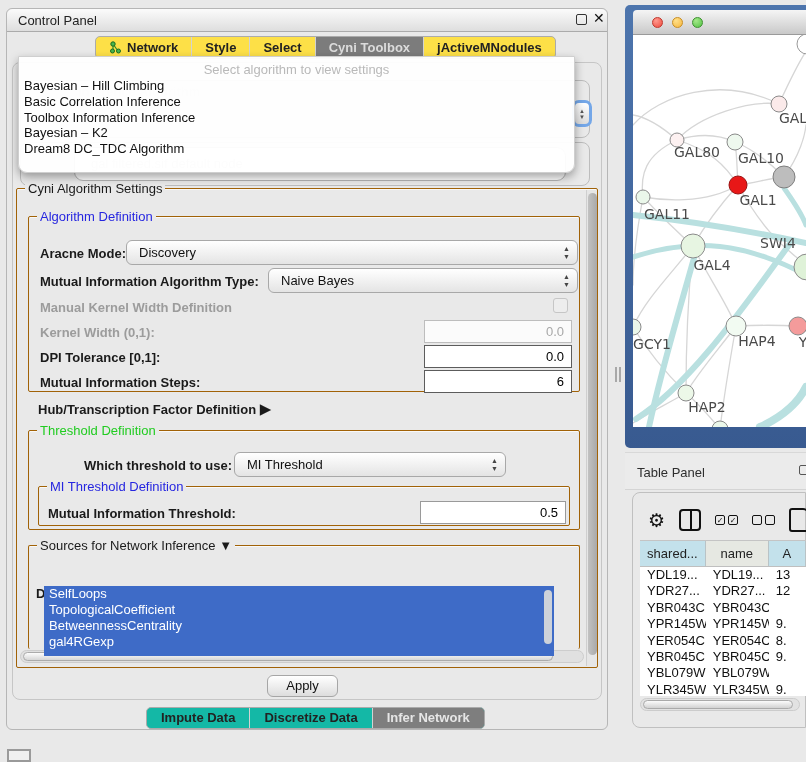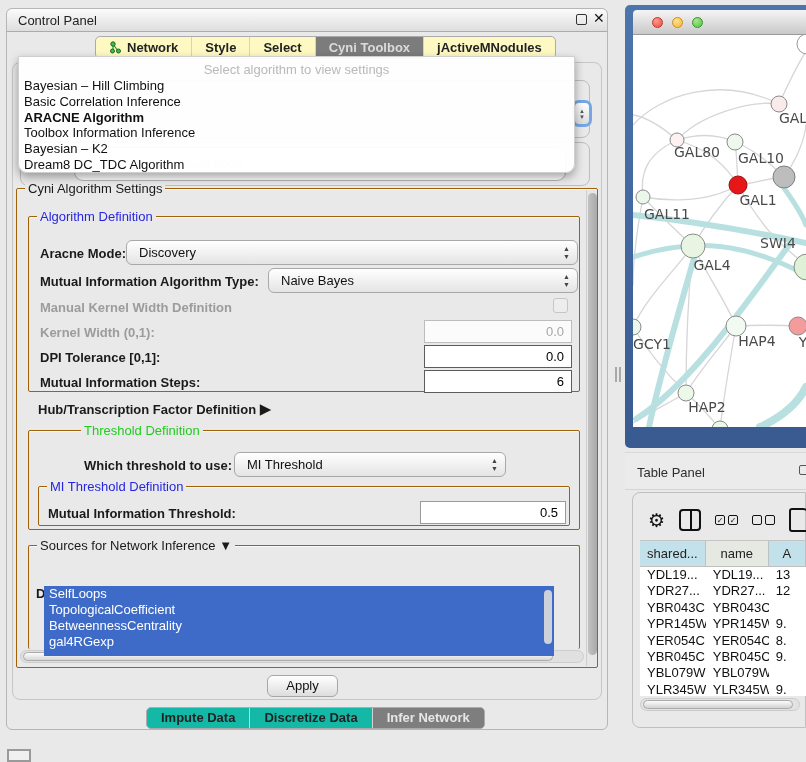--- a/index.html
+++ b/index.html
@@ -8,21 +8,21 @@
   .abs { position:absolute; }
 
   
   .cp-window { left:6px; top:8px; width:602px; height:722px; background:#e9e9e9; border:1px solid #b6b6b6; border-radius:6px; }
   .cp-titlebar { left:7px; top:9px; width:600px; height:23px; background:linear-gradient(#fbfbfb,#dedede); border-bottom:1px solid #ababab; border-radius:6px 6px 0 0; }
   .cp-title { left:18px; top:13px; font-size:13px; color:#222; }
   .float-btn { left:576px; top:14px; width:11px; height:11px; border:1.5px solid #333; border-radius:2px; background:transparent; }
   .close-btn { left:593px; top:10px; font-size:14px; font-weight:bold; color:#111; }
 
   
-  .cp-tabs { left:95px; top:36px; height:23px; display:flex; border:1px solid #ababab; border-radius:5px; background:#fef9c3; overflow:hidden; }
+  .cp-tabs { left:95px; top:36px; height:23px; display:flex; border:1px solid #ababab; border-radius:5px; background:#fde047; overflow:hidden; }
   .cp-tab { padding:0 13px; display:flex; align-items:center; gap:5px; font-weight:bold; font-size:13px; color:#222; border-right:1px solid #d2d2d2; }
   .cp-tab:last-child { border-right:none; }
   .cp-tab.sel { background:#7c7c7c; color:#dcdcdc; }
 
   
   .cp-content { left:12px; top:62px; width:590px; height:638px; border:1px solid #c6c6c6; border-radius:8px; background:#e9e9e9; }
 
   
   .ghost-group1 { left:20px; top:80px; width:570px; height:58px; border:1px solid #bdbdbd; border-radius:8px; }
   .ghost-label { left:78px; top:84px; color:rgba(0,0,0,0.10); font-weight:bold; }
@@ -33,21 +33,21 @@
   
   .popup { left:18px; top:56px; width:557px; height:117px; background:rgba(255,255,255,0.95); border:1px solid #cfcfcf; border-radius:0 0 9px 9px; box-shadow:0 4px 10px rgba(0,0,0,0.35); z-index:5; }
   .popup-hint { text-align:center; color:#b9b9b9; padding-top:5px; height:21px; }
   .popup-item { height:15.8px; line-height:15.8px; padding-left:5px; color:#101010; white-space:nowrap; }
   .popup-item.bold { font-weight:bold; }
 
   
   .grp { border:1px solid #a16207; border-radius:2px; box-shadow:inset 0 1px 0 rgba(255,255,255,0.7); }
   .grp-label { position:absolute; top:-8px; left:8px; background:#e9e9e9; padding:0 3px; font-size:13px; }
   .lbl-blue { color:#2626e0; }
-  .lbl-green { color:#21cc21;margin-left:44px; }
+  .lbl-green { color:#21cc21; }
 
   .settings { left:16px; top:188px; width:582px; height:480px; }
   .bold { font-weight:bold; }
   .gray { color:#9c9c9c; }
 
   
   .combo { position:absolute; height:25px; border:1px solid #a8a8a8; border-radius:6px; background:linear-gradient(#ffffff,#e4e4e4); display:flex; align-items:center; padding:0 22px 0 12px; font-size:13px; color:#111; }
   .combo .arrows { position:absolute; right:7px; top:4px; font-size:7px; line-height:8px; color:#444; text-align:center; }
 
   .field { position:absolute; height:23px; background:#fff; text-align:right; padding:0 7px; line-height:21px; font-size:13px; }
@@ -155,21 +155,20 @@
       <span>▼</span>
     </div>
   <div class="abs ghost-group2"></div>
   <div class="abs ghost-combo">gal filtered.sif default node</div>
 
   <div class="abs popup">
     <div class="popup-hint">Select algorithm to view settings</div>
     <div id="dd-items">
         <div class="popup-item">Bayesian – Hill Climbing</div>
         <div class="popup-item">Basic Correlation Inference</div>
-        <div class="popup-item bold">ARACNE Algorithm</div>
         <div class="popup-item">Toolbox Information Inference</div>
         <div class="popup-item">Bayesian – K2</div>
         <div class="popup-item">Dream8 DC_TDC Algorithm</div>
       </div>
   </div>
 
   <div class="abs grp settings">
     <span class="grp-label">Cyni Algorithm Settings</span>
   </div>
   <div class="abs vsb">

